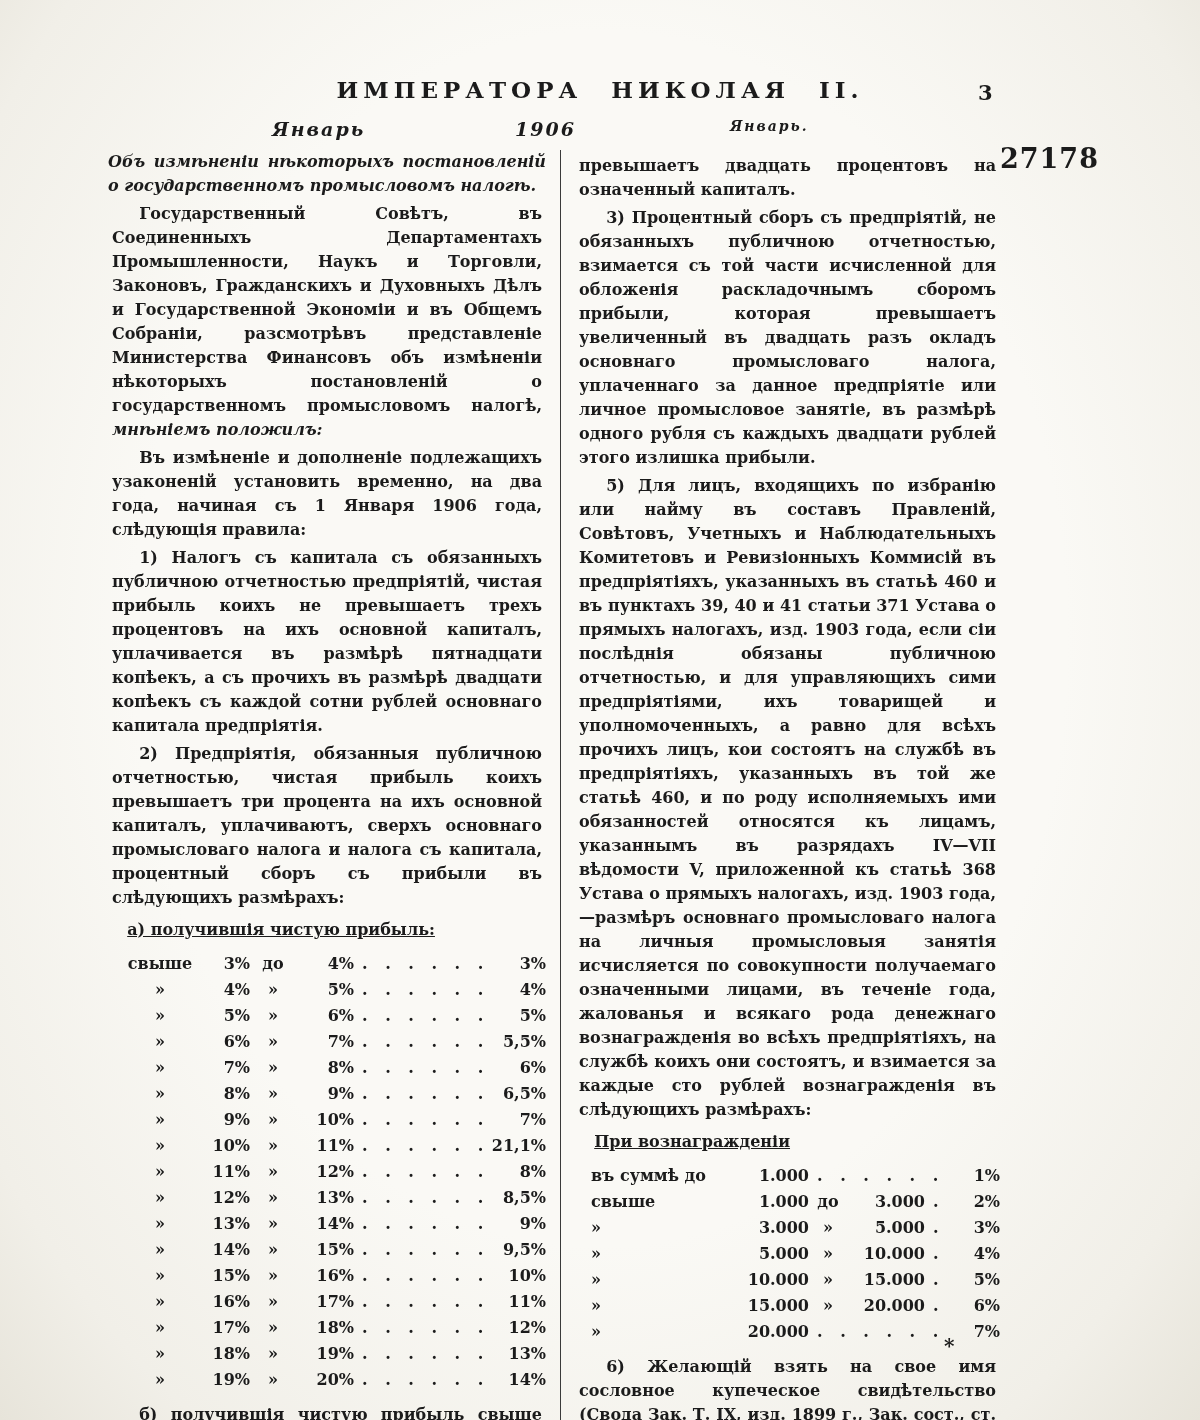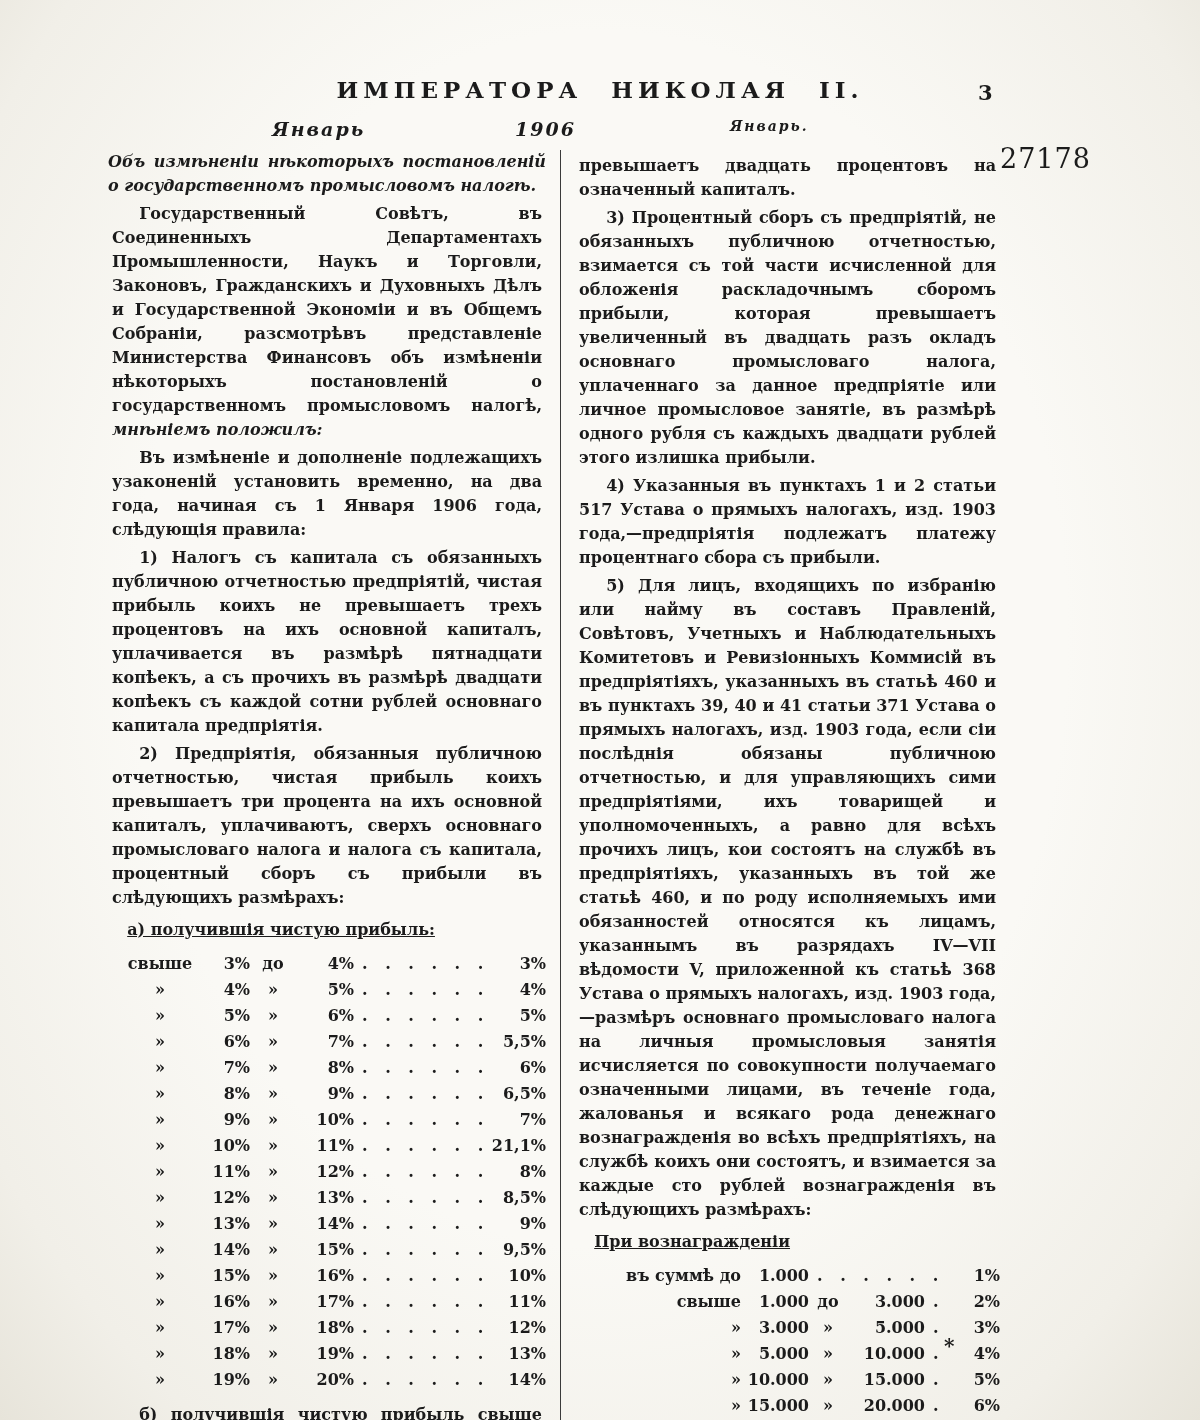--- a/index.html
+++ b/index.html
@@ -16,21 +16,21 @@
   
   .running-head{position:absolute;top:76px;left:110px;right:110px;text-align:center;}
   .head-title{font-size:23px;font-weight:bold;letter-spacing:5px;word-spacing:16px;}
   .page-number{position:absolute;top:80px;left:978px;font-size:21px;font-weight:bold;}
   
   .date-row{position:absolute;top:118px;left:0;width:1200px;height:28px;}
   .date-left{position:absolute;left:272px;font-style:italic;font-weight:bold;font-size:19px;letter-spacing:2px;}
   .date-center{position:absolute;left:515px;font-size:19px;font-weight:bold;letter-spacing:2px;font-style:italic;}
   .date-right{position:absolute;left:730px;font-style:italic;font-weight:bold;font-size:14px;letter-spacing:2px;}
   
-  .doc-number{position:absolute;top:143px;left:1000px;font-size:27px;font-weight:normal;letter-spacing:1px;}
+  .doc-number{position:absolute;top:143px;left:1000px;font-size:27px;font-weight:bold;letter-spacing:1px;}
   .footnote-mark{position:absolute;top:1334px;left:944px;font-size:20px;font-weight:bold;}
   
   .columns{position:absolute;top:150px;left:108px;width:992px;display:flex;}
   .col{font-size:16px;line-height:24px;font-weight:bold;}
   .col-left{width:438px;}
   .col-right{width:425px;}
   .col-divider{width:1px;background:#3a3a3a;margin:0 14px 0 14px;min-height:1185px;}
   .italic-title{font-style:italic;text-align:justify;margin:0;}
   .para{margin:4px;text-align:justify;text-indent:1.7em;}
   .para.noindent{text-indent:0;}
@@ -41,21 +41,21 @@
   .rate-row{display:flex;line-height:26px;}
   .rate-cell{white-space:nowrap;}
   .rate-cell:empty{display:none;}
   .leader{flex:1;overflow:hidden;white-space:nowrap;padding:0 8px;letter-spacing:6px;}
   .leader::after{content:". . . . . . . . . . . . . . . . . . . . . . . . . .";}
   .tbl-a .w1{width:72px;text-align:center;}
   .tbl-a .from{width:54px;text-align:right;}
   .tbl-a .w2{width:46px;text-align:center;}
   .tbl-a .to{width:58px;text-align:right;}
   .tbl-a .rate{width:62px;text-align:right;}
-  .tbl-b .w1{width:150px;text-align:right;}
+  .tbl-b .w1{width:150px;}
   .tbl-b .from{width:68px;text-align:right;}
   .tbl-b .w2{width:38px;text-align:center;}
   .tbl-b .to{width:78px;text-align:right;}
   .tbl-b .rate{width:52px;text-align:right;}
 </style>
 </head>
 <body>
 
 <div class="page">
 
@@ -240,21 +240,20 @@
         </div>
 
       <p class="para">б) получившія чистую прибыль свыше двадцати процентовъ на ихъ основной капиталъ—четырнадцать процентовъ со всей суммы полученной на него чистой прибыли и, сверхъ того, еще десять процентовъ съ той суммы чистой прибыли, которая</p>
     </div>
 
     <div class="col-divider"></div>
 
     <div class="col col-right">
       <p class="para noindent">превышаетъ двадцать процентовъ на означенный капиталъ.</p>
       <p class="para">3) Процентный сборъ съ предпріятій, не обязанныхъ публичною отчетностью, взимается съ той части исчисленной для обложенія раскладочнымъ сборомъ прибыли, которая превышаетъ увеличенный въ двадцать разъ окладъ основнаго промысловаго налога, уплаченнаго за данное предпріятіе или личное промысловое занятіе, въ размѣрѣ одного рубля съ каждыхъ двадцати рублей этого излишка прибыли.</p>
-      <p class="para">4) Указанныя въ пунктахъ 1 и 2 статьи 517 Устава о прямыхъ налогахъ, изд. 1903 года,—предпріятія подлежатъ платежу процентнаго сбора съ прибыли.</p>
       <p class="para">5) Для лицъ, входящихъ по избранію или найму въ составъ Правленій, Совѣтовъ, Учетныхъ и Наблюдательныхъ Комитетовъ и Ревизіонныхъ Коммисій въ предпріятіяхъ, указанныхъ въ статьѣ 460 и въ пунктахъ 39, 40 и 41 статьи 371 Устава о прямыхъ налогахъ, изд. 1903 года, если сіи послѣднія обязаны публичною отчетностью, и для управляющихъ сими предпріятіями, ихъ товарищей и уполномоченныхъ, а равно для всѣхъ прочихъ лицъ, кои состоятъ на службѣ въ предпріятіяхъ, указанныхъ въ той же статьѣ 460, и по роду исполняемыхъ ими обязанностей относятся къ лицамъ, указаннымъ въ разрядахъ IV—VII вѣдомости V, приложенной къ статьѣ 368 Устава о прямыхъ налогахъ, изд. 1903 года,—размѣръ основнаго промысловаго налога на личныя промысловыя занятія исчисляется по совокупности получаемаго означенными лицами, въ теченіе года, жалованья и всякаго рода денежнаго вознагражденія во всѣхъ предпріятіяхъ, на службѣ коихъ они состоятъ, и взимается за каждые сто рублей вознагражденія въ слѣдующихъ размѣрахъ:</p>
 
       <p class="table-caption">При вознагражденіи</p>
       <div class="rate-table tbl-b">
 
           <div class="rate-row">
             <span class="rate-cell w1">въ суммѣ до</span>
             <span class="rate-cell from">1.000</span>
 
             <span class="leader"></span>

